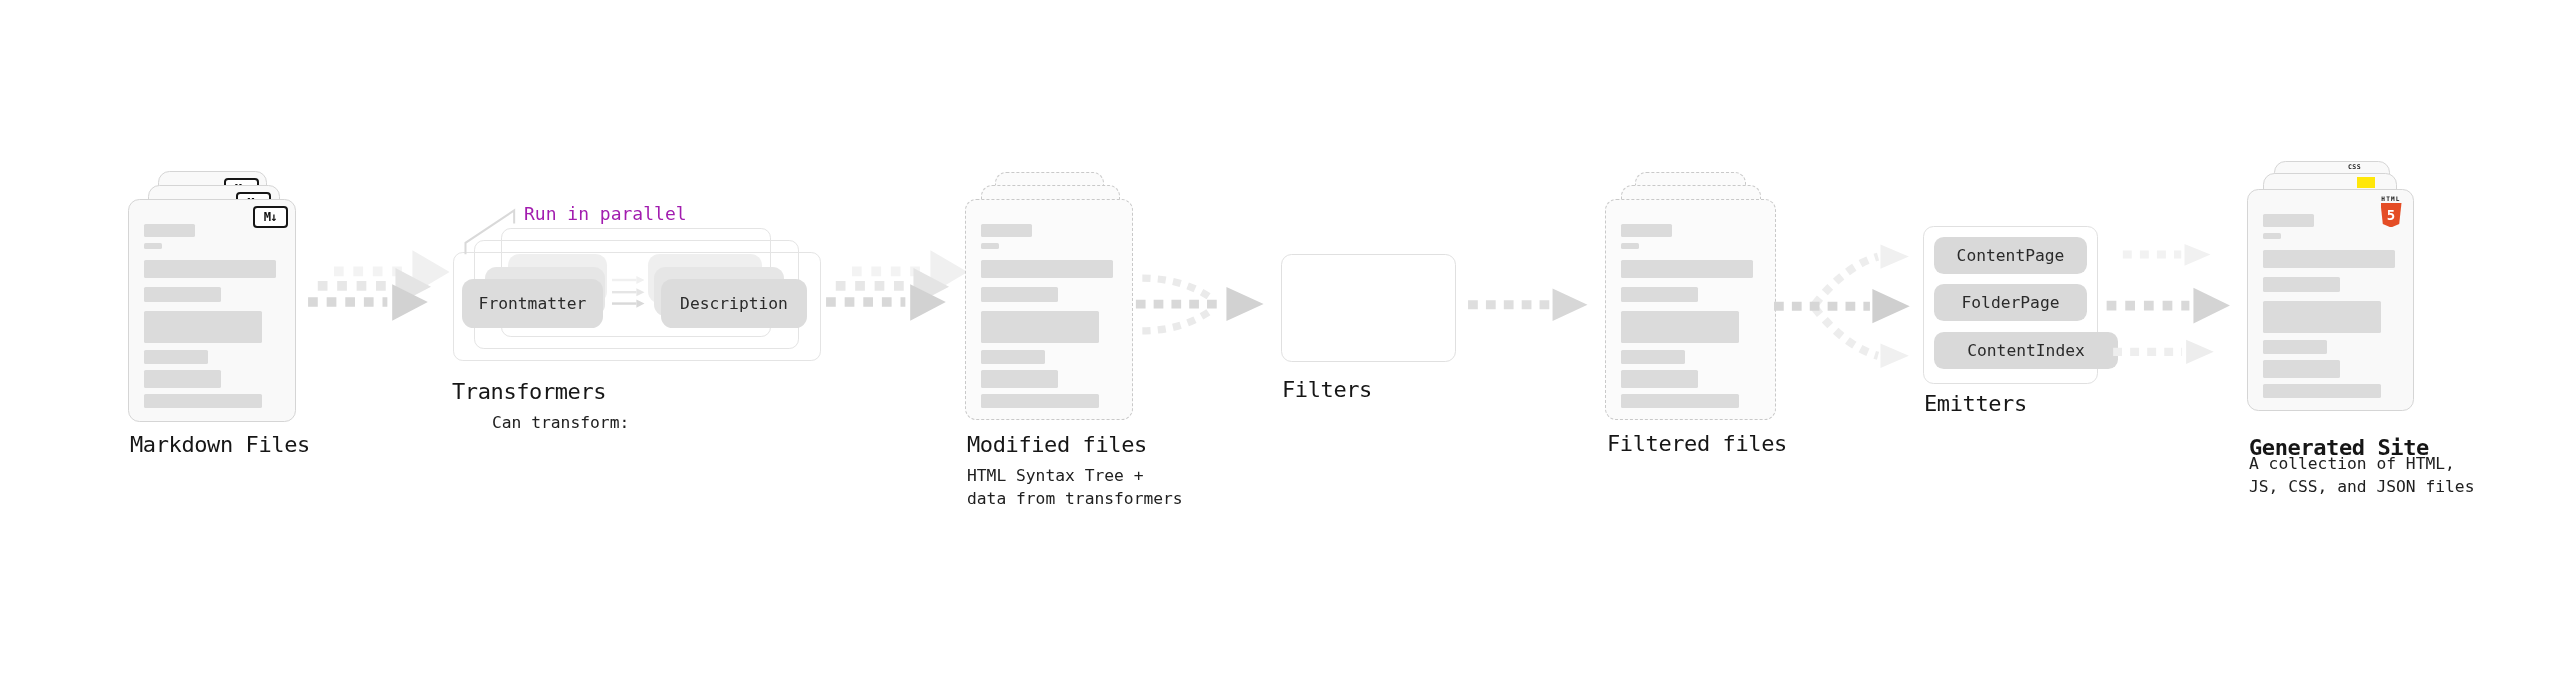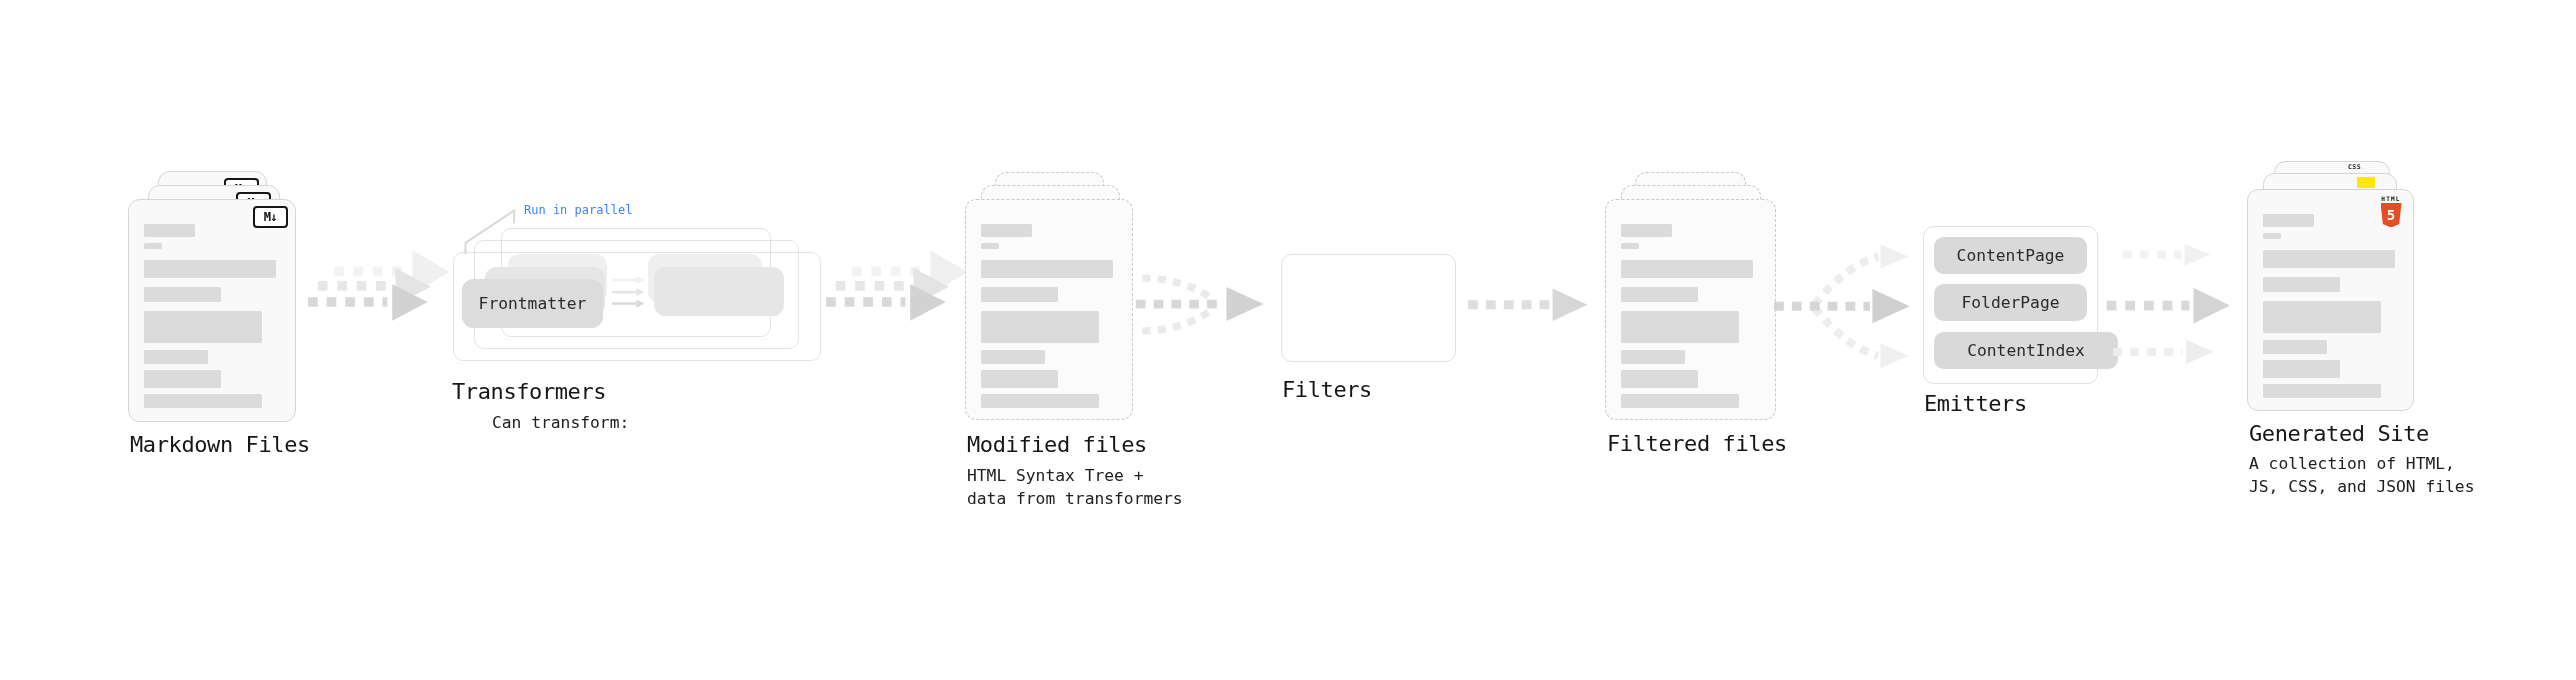--- a/index.html
+++ b/index.html
@@ -40,21 +40,21 @@
   .pill{position:absolute;border-radius:11.4px;background:#dcdcdc;display:flex;align-items:center;
     justify-content:center;font-size:16.3px;color:#2a2a2a;}
   .pill.ghost1{background:#e6e6e6;}
   .pill.ghost2{background:#efefef;}
   .pill.emit{border-radius:9.8px;background:#d9d9d9;}
   
   .heading{position:absolute;font-size:22px;color:#161616;letter-spacing:-0.4px;white-space:nowrap;}
   .sub{position:absolute;font-size:16.3px;color:#202020;line-height:23px;white-space:pre-line;}
   .bullets{position:absolute;font-size:16.3px;color:#202020;line-height:22px;}
   .bullets .bullet::before{content:"• ";}
-  .callout-text{position:absolute;font-size:12px;color:#3b82f6;white-space:nowrap;}
+  .callout-text{position:absolute;font-size:18px;color:#a21caf;white-space:nowrap;}
   .arr{position:absolute;}
 </style>
 </head>
 <body>
 
 <div class="canvas">
 
   <div class="doc-stack" style="left:128px;top:171px;width:166px;height:249px;">
     <div class="doc-card solid" style="left:30px;top:0;width:107px;height:89px;">
       <div class="md-badge">M↓</div>
@@ -114,20 +114,21 @@
       <path d="M30,1 L30,11 L40,6 Z" fill="#e5e5e5"></path>
     </g>
     <g transform="translate(0,29)">
       <line x1="0" y1="6" x2="30" y2="6" stroke="#d9d9d9" stroke-width="3"></line>
       <path d="M30,1 L30,11 L40,6 Z" fill="#d9d9d9"></path>
     </g>
   </svg>
 
   <div class="pill ghost2" style="left:648px;top:254px;width:114px;height:49px;"></div>
   <div class="pill ghost1" style="left:654px;top:267px;width:130px;height:49px;"></div>
+  <div class="pill" style="left:661px;top:279px;width:146px;height:49px;">Description</div>
 
   <div class="heading" style="left:452px;top:379px;">Transformers</div>
   <div class="sub" style="left:452px;top:411px;margin-left:40px;">Can transform:</div>
 
   <svg class="arr" style="left:819px;top:247px;" width="163" height="89" viewBox="0 0 200 110">
     <g transform="translate(40,4)">
       <line x1="0" y1="26" x2="92" y2="26" stroke="#f3f3f3" stroke-width="12" stroke-dasharray="12 12"></line>
       <path d="M97,0 L97,54 L143,27 Z" fill="#f0f0f0"></path>
     </g>
     <g transform="translate(20,22)">
@@ -237,18 +238,18 @@
       <div class="bar bar1"></div>
       <div class="bar bar2"></div>
       <div class="bar bar3"></div>
       <div class="bar bar4"></div>
       <div class="bar bar5"></div>
       <div class="bar bar6"></div>
       <div class="bar bar7"></div>
       <div class="bar bar8"></div>
     </div>
   </div>
-  <div class="heading" style="left:2249px;top:421px;">Generated Site</div>
+  <div class="heading" style="left:2249px;top:435px;font-weight:bold;">Generated Site</div>
   <div class="sub" style="left:2249px;top:452px;">A collection of HTML,
 JS, CSS, and JSON files</div>
 
 </div>
 
 
 </body></html>

